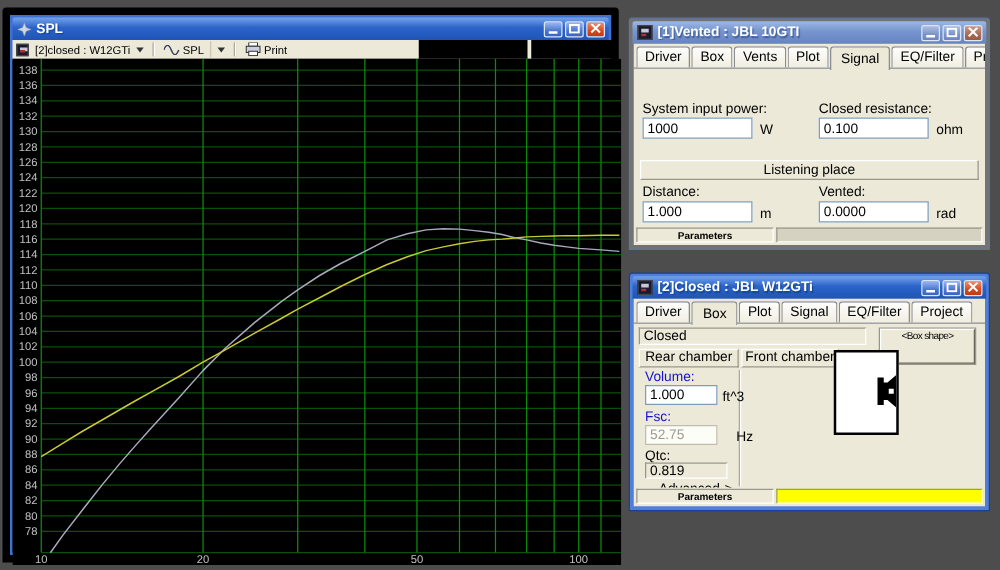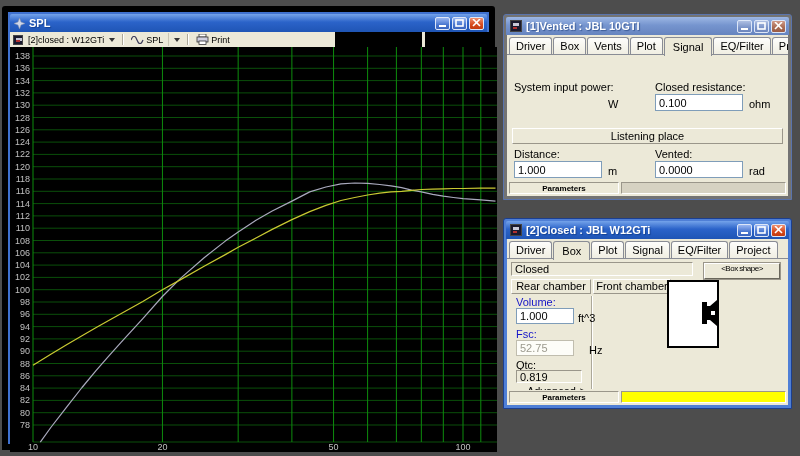--- a/index.html
+++ b/index.html
@@ -227,20 +227,21 @@
         <div class="tab">Driver</div>
         <div class="tab">Box</div>
         <div class="tab">Vents</div>
         <div class="tab">Plot</div>
         <div class="tab active">Signal</div>
         <div class="tab">EQ/Filter</div>
         <div class="tab">Project</div>
       </div>
     <div class="lbl" style="left:7px;top:46px;">System input power:</div>
     <div class="lbl" style="left:148px;top:46px;">Closed resistance:</div>
+    <input class="xpinput" style="left: 7px; top: 59px; width: 88px;" value="1000">
     <div class="lbl" style="left:101px;top:63px;">W</div>
     <input class="xpinput" style="left: 148px; top: 59px; width: 88px;" value="0.100">
     <div class="lbl" style="left:242px;top:63px;">ohm</div>
     <div class="groupbtn" style="top:93px;">Listening place</div>
     <div class="lbl" style="left:7px;top:113px;">Distance:</div>
     <div class="lbl" style="left:148px;top:113px;">Vented:</div>
     <input class="xpinput" style="left: 7px; top: 126px; width: 88px;" value="1.000">
     <div class="lbl" style="left:101px;top:130px;">m</div>
     <input class="xpinput" style="left: 148px; top: 126px; width: 88px;" value="0.0000">
     <div class="lbl" style="left:242px;top:130px;">rad</div>
@@ -274,21 +275,21 @@
   <div class="client" style="top:20px;">
     <div class="tabbar" id="tabs2">
         <div class="tab">Driver</div>
         <div class="tab active">Box</div>
         <div class="tab">Plot</div>
         <div class="tab">Signal</div>
         <div class="tab">EQ/Filter</div>
         <div class="tab">Project</div>
       </div>
     <div class="sunken" style="left:4px;top:23px;width:182px;height:14px;line-height:13px;">Closed</div>
-    <div class="chbtn" id="boxshape-btn" style="left:197px;top:24px;width:76px;height:16px;">&lt;Box shape&gt;</div>
+    <div class="chbtn" id="boxshape-btn" style="left:197px;top:24px;width:76px;height:28px;">&lt;Box shape&gt;</div>
     <div class="chbtn" style="left:4px;top:40px;width:80px;">Rear chamber</div>
     <div class="chbtn" style="left:86px;top:40px;width:78px;">Front chamber</div>
     <div class="leftdivider" style="left:84px;top:57px;height:93px;"></div>
     <div class="lbl blue" style="left:9px;top:57px;">Volume:</div>
     <input class="xpinput" style="left: 9px; top: 69px; width: 58px; height: 16px;" value="1.000">
     <div class="lbl" style="left:71px;top:73px;">ft^3</div>
     <div class="lbl blue" style="left:9px;top:89px;">Fsc:</div>
     <input class="xpinput" style="left: 9px; top: 101px; width: 58px; height: 16px;" disabled="" value="52.75">
     <div class="lbl" style="left:82px;top:105px;">Hz</div>
     <div class="lbl" style="left:9px;top:120px;">Qtc:</div>

